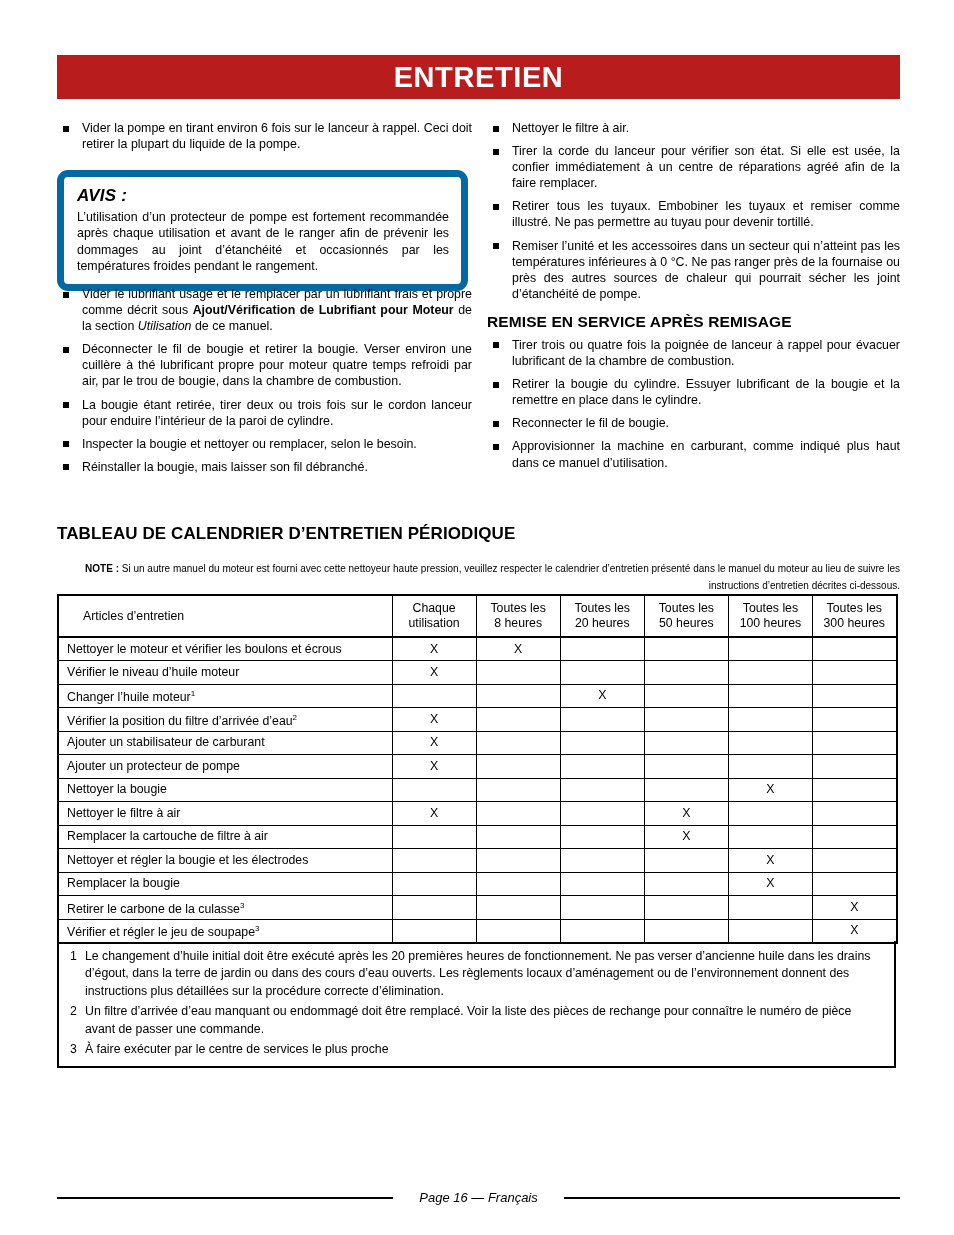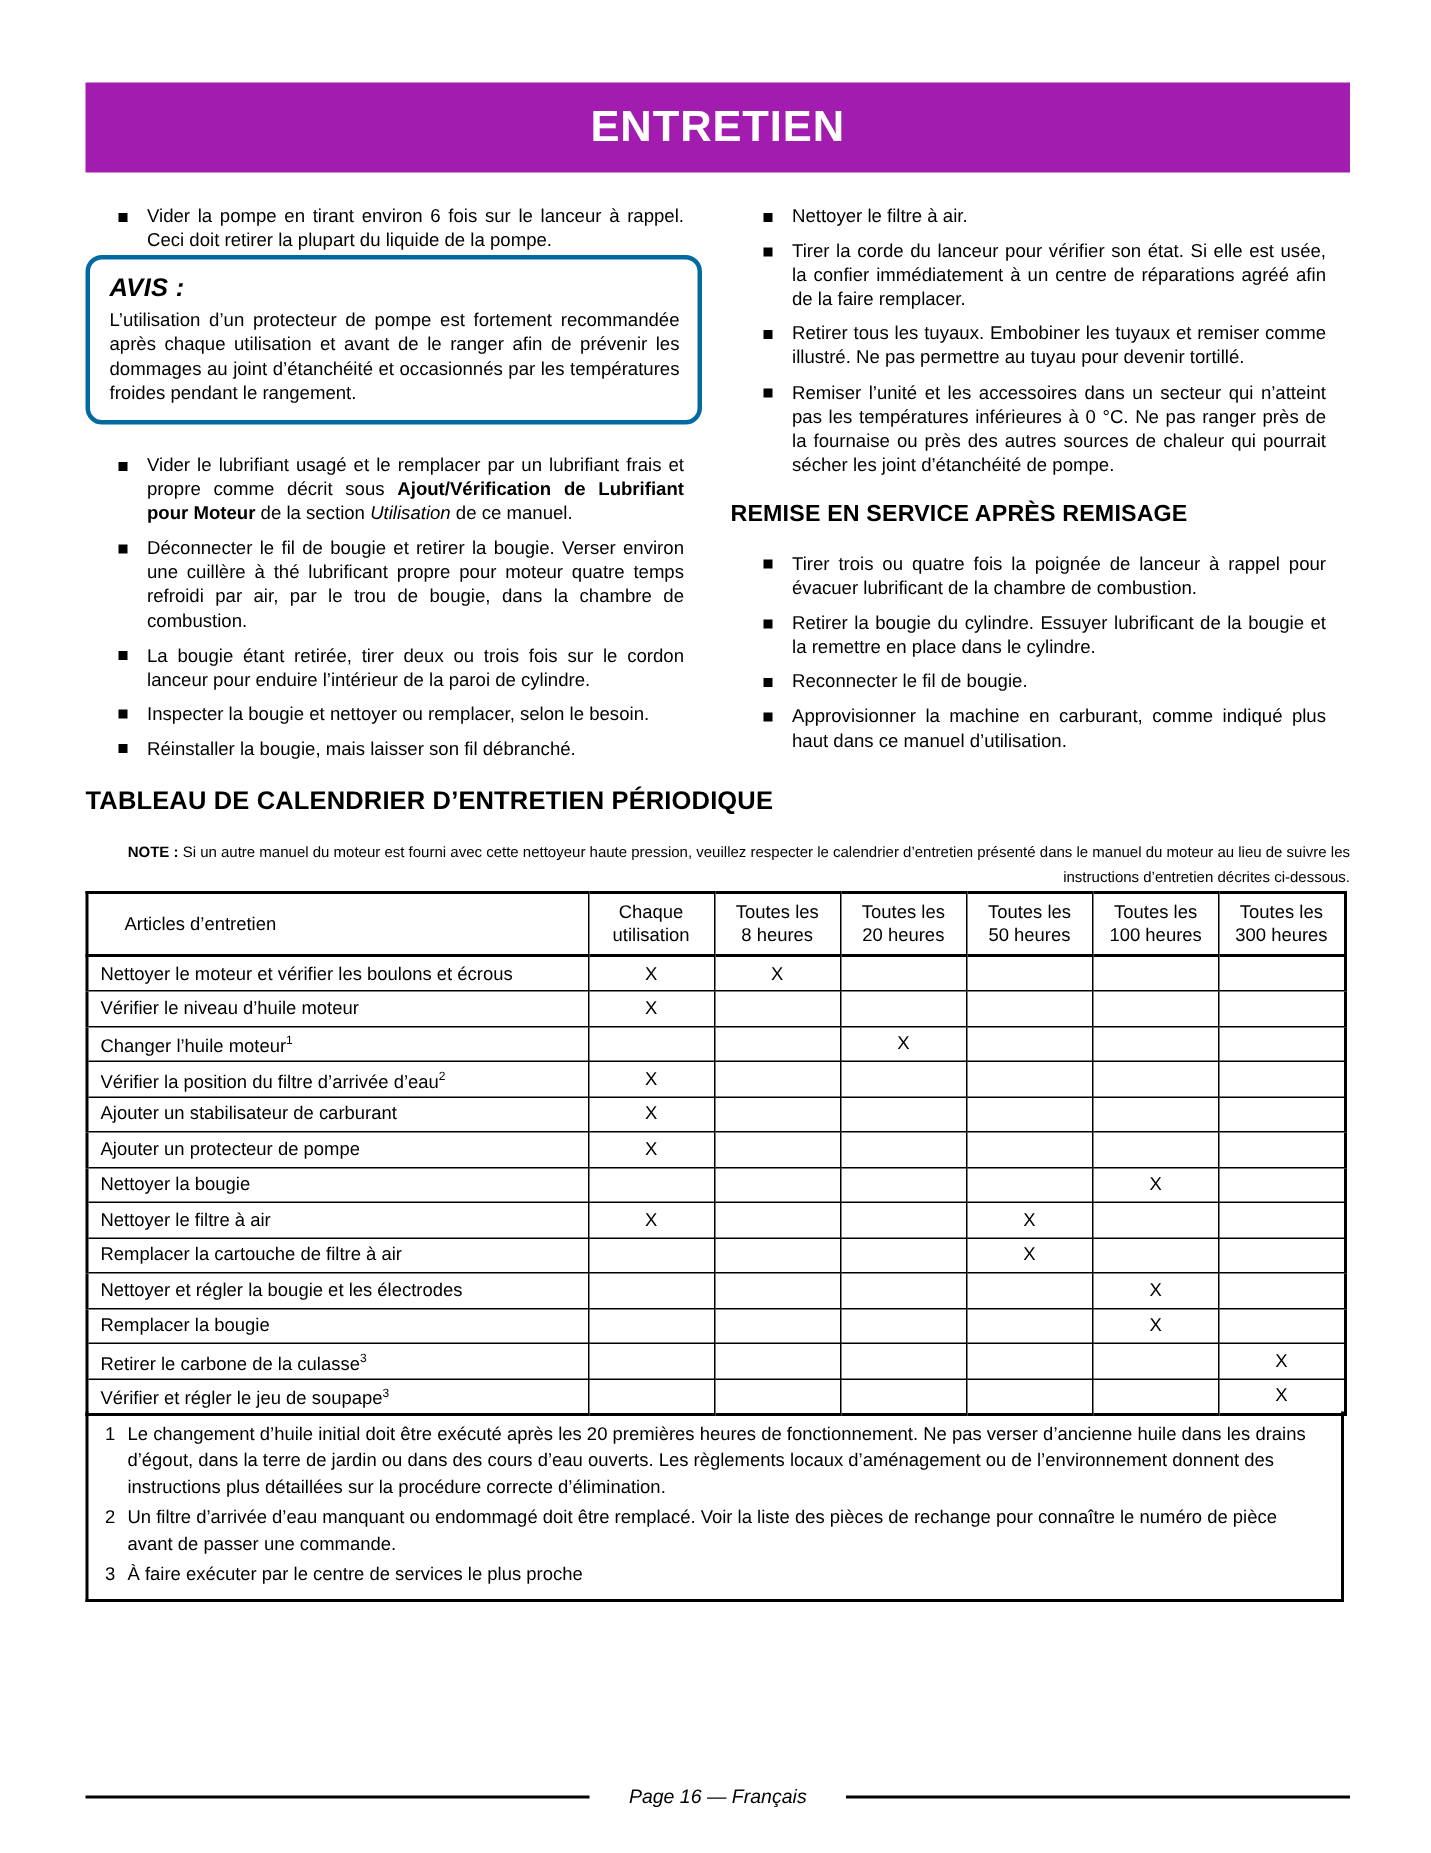--- a/index.html
+++ b/index.html
@@ -13,22 +13,22 @@
     position: relative;
     font-family: "Liberation Sans", sans-serif;
     color: #000000;
     overflow: hidden;
   }
 
   
   .title-bar {
     position: absolute;
     left: 57px; top: 55px;
-    width: 843px; height: 60px;
-    background: #a21caf;
+    width: 843px; height: 44px;
+    background: #b91c1c;
     display: flex;
     align-items: center;
     justify-content: center;
   }
   .title-bar .title-text {
     color: #ffffff;
     font-size: 29px;
     font-weight: bold;
     letter-spacing: 0.6px;
   }
@@ -40,21 +40,21 @@
     width: 415px;
   }
   .col-right {
     position: absolute;
     left: 487px; top: 120px;
     width: 413px;
   }
 
   ul.bullets {
     list-style: none;
-    margin: 16px; padding: 0;
+    margin: 0; padding: 0;
   }
   ul.bullets > li {
     position: relative;
     padding-left: 25px;
     margin-bottom: 7px;
     font-size: 12.4px;
     line-height: 16.1px;
     text-align: justify;
     text-justify: inter-word;
   }
@@ -65,21 +65,21 @@
     width: 6px; height: 6px;
     background: #000;
   }
   .no-justify { text-align: center; }
 
   
   .avis-box {
     position: absolute;
     left: 57px; top: 170px;
     width: 411px;
-    border: 3px solid #0369a1;
+    border: 7px solid #0369a1;
     border-radius: 11px;
     padding: 9px 12px 10px 13px;
     background: #fff;
   }
   .avis-head {
     font-size: 17px;
     font-weight: bold;
     font-style: italic;
     margin-bottom: 3px;
     letter-spacing: 0.2px;

